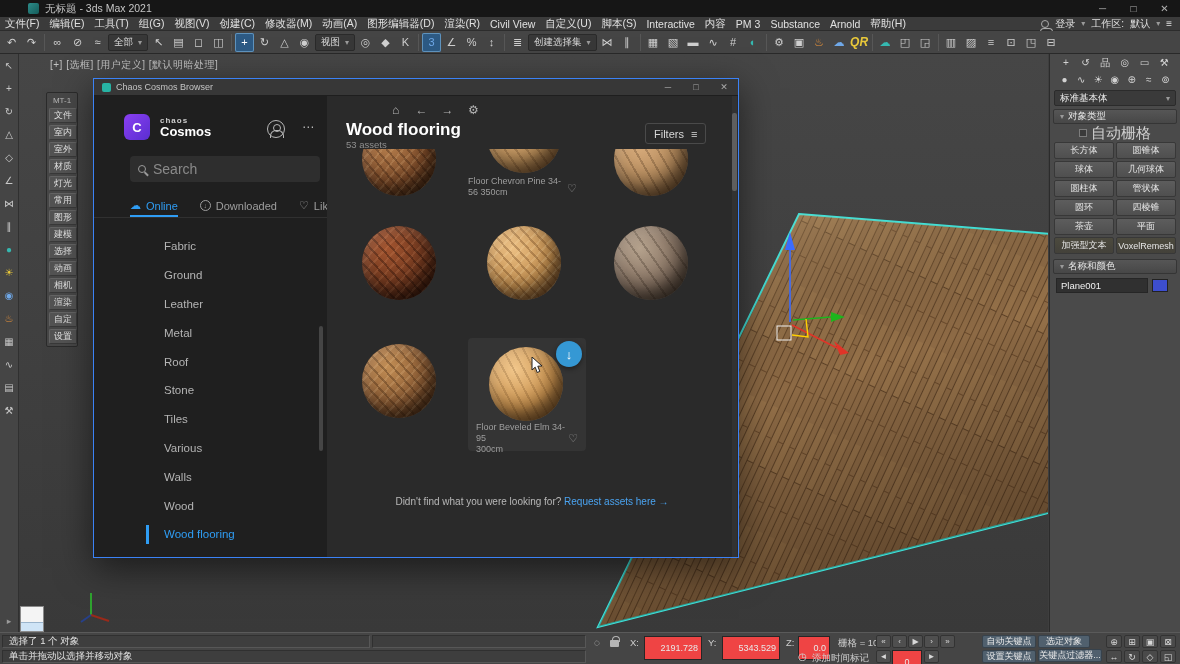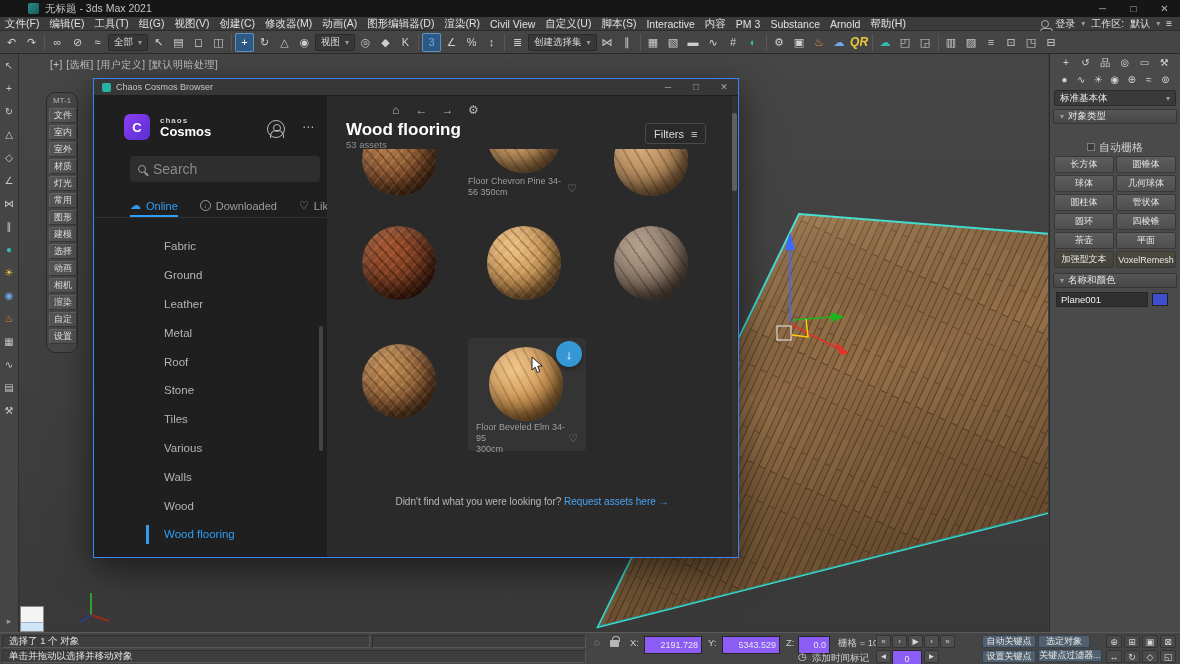--- a/index.html
+++ b/index.html
@@ -43,21 +43,21 @@
               border-right:1px solid #303030;display:flex;flex-direction:column;align-items:center;
               padding-top:4px;gap:9px;}
   .sicon{width:15px;height:14px;display:flex;align-items:center;justify-content:center;
          font-size:10px;color:#c8c8c8;}
   .sicon:nth-child(9){color:#35b8b0;} .sicon:nth-child(10){color:#e8c83a;}
   .sicon:nth-child(12){color:#e8923a;} .sicon:nth-child(11){color:#6fa8e8;}
   .strip-expand{margin-top:auto;margin-bottom:6px;color:#9a9a9a;font-size:9px;}
 
   
   .mt1{position:absolute;left:46px;top:92px;width:32px;background:#474747;border:1px solid #2b2b2b;
-       border-radius:9px;padding:2px 2px 8px 2px;z-index:5;}
+       border-radius:2px;padding:2px 2px 2px 2px;z-index:5;}
   .mt1-title{font-size:8px;color:#b8b8b8;text-align:center;height:11px;line-height:11px;}
   .mt1-btn{width:28px;height:15px;margin:2px auto 0;background:#535353;border:1px solid #393939;
            border-top-color:#646464;border-left-color:#646464;border-radius:2px;color:#e2e2e2;
            font-size:9px;display:flex;align-items:center;justify-content:center;white-space:nowrap;}
 
   
   .viewport{position:absolute;left:19px;top:54px;width:1029px;height:578px;overflow:hidden;
             background:linear-gradient(180deg,#464646 0%,#414141 40%,#393939 100%);}
   .vp-label{position:absolute;left:31px;top:4px;font-size:10px;color:#c2c2c2;letter-spacing:0.5px;z-index:4;}
   .wood-svg{position:absolute;left:0;top:0;z-index:1;}
@@ -69,40 +69,40 @@
           border-left:1px solid #2b2b2b;font-size:9.5px;}
   .cp-row{display:flex;align-items:center;justify-content:space-around;height:17px;padding:0 6px;}
   .cp-ico{width:15px;height:14px;display:flex;align-items:center;justify-content:center;
           font-size:10px;color:#d2d2d2;}
   .cp-drop{height:16px;margin:2px 4px;background:#3a3a3a;border:1px solid #2b2b2b;border-radius:2px;
            display:flex;align-items:center;justify-content:space-between;padding:0 5px;color:#eee;font-size:9.5px;}
   .rollout{height:15px;margin:3px 3px 0;background:linear-gradient(180deg,#565656,#474747);
            border:1px solid #353535;border-radius:2px;display:flex;align-items:center;gap:4px;
            padding:0 6px;color:#e8e8e8;font-size:9.5px;}
   .autogrid{height:14px;display:flex;align-items:center;justify-content:center;gap:4px;
-            color:#cfcfcf;margin-top:16px;font-size:11px;}
+            color:#cfcfcf;margin-top:2px;font-size:15px;}
   .checkbox{width:8px;height:8px;border:1px solid #7c7c7c;background:#3a3a3a;}
   .cp-grid{display:grid;grid-template-columns:1fr 1fr;gap:2px;padding:2px 4px;}
   .cp-btn{height:17px;background:linear-gradient(180deg,#5d5d5d,#4f4f4f);border:1px solid #383838;
           border-radius:2px;color:#e6e6e6;font-size:9px;display:flex;align-items:center;
           justify-content:center;white-space:nowrap;overflow:hidden;}
   .cp-btn.dim{background:linear-gradient(180deg,#4c4a3e,#43413a);}
   .name-row{display:flex;align-items:center;gap:4px;padding:4px 6px;}
   .name-input{width:92px;height:15px;background:#303030;border:1px solid #262626;color:#f0f0f0;
               font-size:9.5px;padding:0 4px;font-family:inherit;}
   .color-swatch{width:16px;height:13px;background:#3d4ecf;border:1px solid #222;}
 
   
   .statusbar{position:absolute;left:0;top:632px;width:1180px;height:32px;background:#454545;
              border-top:1px solid #5a5a5a;font-size:9.5px;}
   .sunken{position:absolute;background:#3e3e3e;border:1px solid #303030;border-bottom-color:#575757;
           border-right-color:#575757;display:flex;align-items:center;padding:0 6px;height:13px;
           color:#e2e2e2;white-space:nowrap;overflow:hidden;}
   .sb-label{position:absolute;color:#cfcfcf;}
-  .sb-input{position:absolute;height:18px;background:#8b5cf6;border:1px solid #262626;color:#e8e8e8;
+  .sb-input{position:absolute;height:24px;background:#ef4444;border:1px solid #262626;color:#e8e8e8;
             font-size:9px;text-align:right;padding:0 3px;font-family:inherit;}
   .sb-btn{position:absolute;height:13px;background:#50606e;border:1px solid #37424c;border-radius:2px;
           color:#e8e8e8;font-size:9px;display:flex;align-items:center;justify-content:center;
           white-space:nowrap;gap:3px;}
   .t-btn{position:absolute;width:15px;height:13px;background:#4f4f4f;border:1px solid #333;
          border-radius:2px;color:#d8d8d8;font-size:8px;display:flex;align-items:center;justify-content:center;}
   .nav-btn{position:absolute;width:16px;height:13px;background:#4a4a4a;border:1px solid #333;
            border-radius:2px;color:#d8d8d8;font-size:9px;display:flex;align-items:center;justify-content:center;}
   .lock-ico{position:absolute;width:9px;height:7px;background:#b5b5b5;border-radius:1px;}
   .lock-ico::before{content:"";position:absolute;left:1.5px;top:-4px;width:6px;height:5px;

